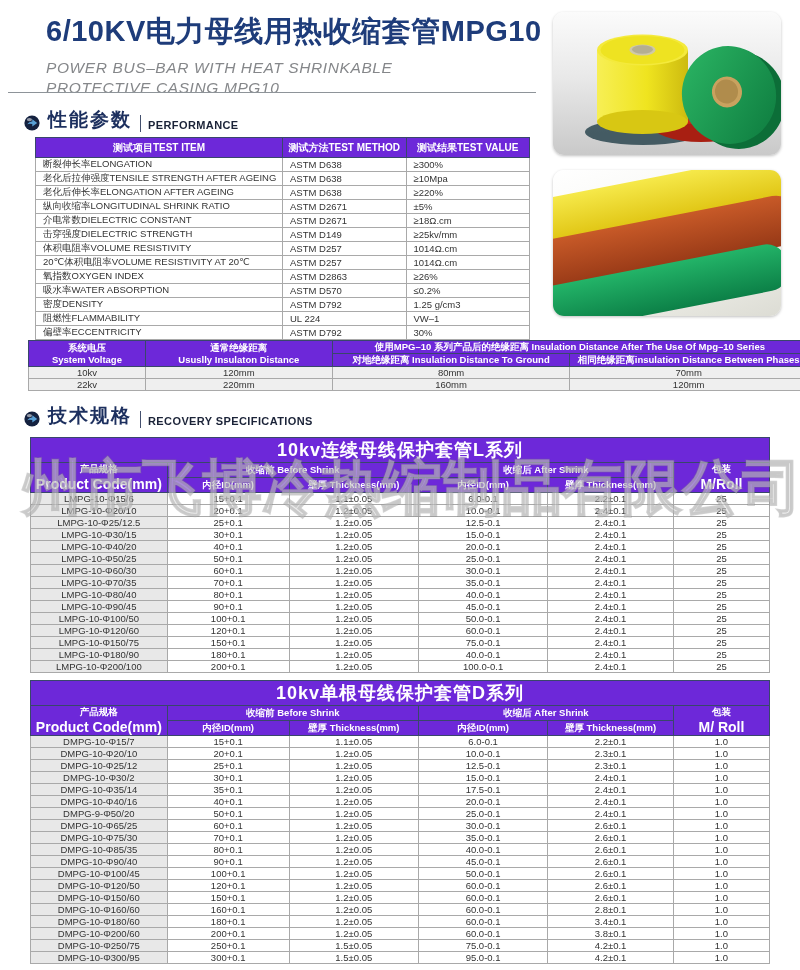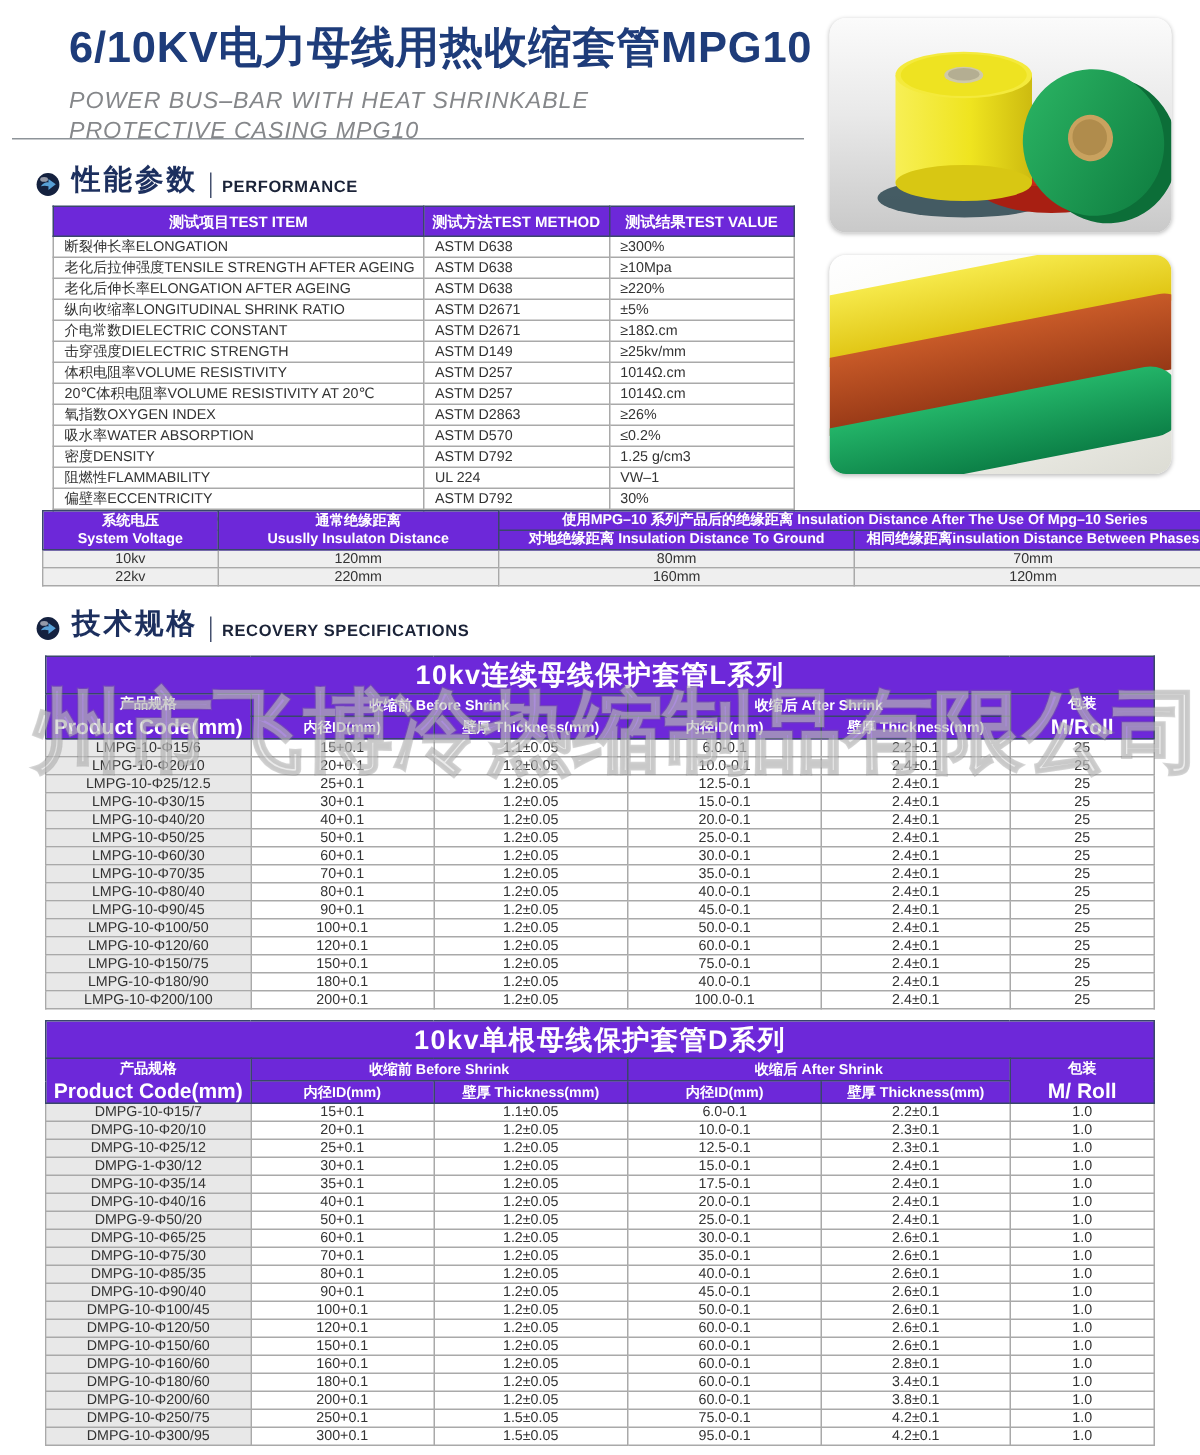--- a/index.html
+++ b/index.html
@@ -488,21 +488,21 @@
         </tr>
         <tr>
           <td>DMPG-10-Φ25/12</td>
           <td>25+0.1</td>
           <td>1.2±0.05</td>
           <td>12.5-0.1</td>
           <td>2.3±0.1</td>
           <td>1.0</td>
         </tr>
         <tr>
-          <td>DMPG-1-Φ30/12</td>
+          <td>DMPG-10-Φ30/2</td>
           <td>30+0.1</td>
           <td>1.2±0.05</td>
           <td>15.0-0.1</td>
           <td>2.4±0.1</td>
           <td>1.0</td>
         </tr>
         <tr>
           <td>DMPG-10-Φ35/14</td>
           <td>35+0.1</td>
           <td>1.2±0.05</td>

